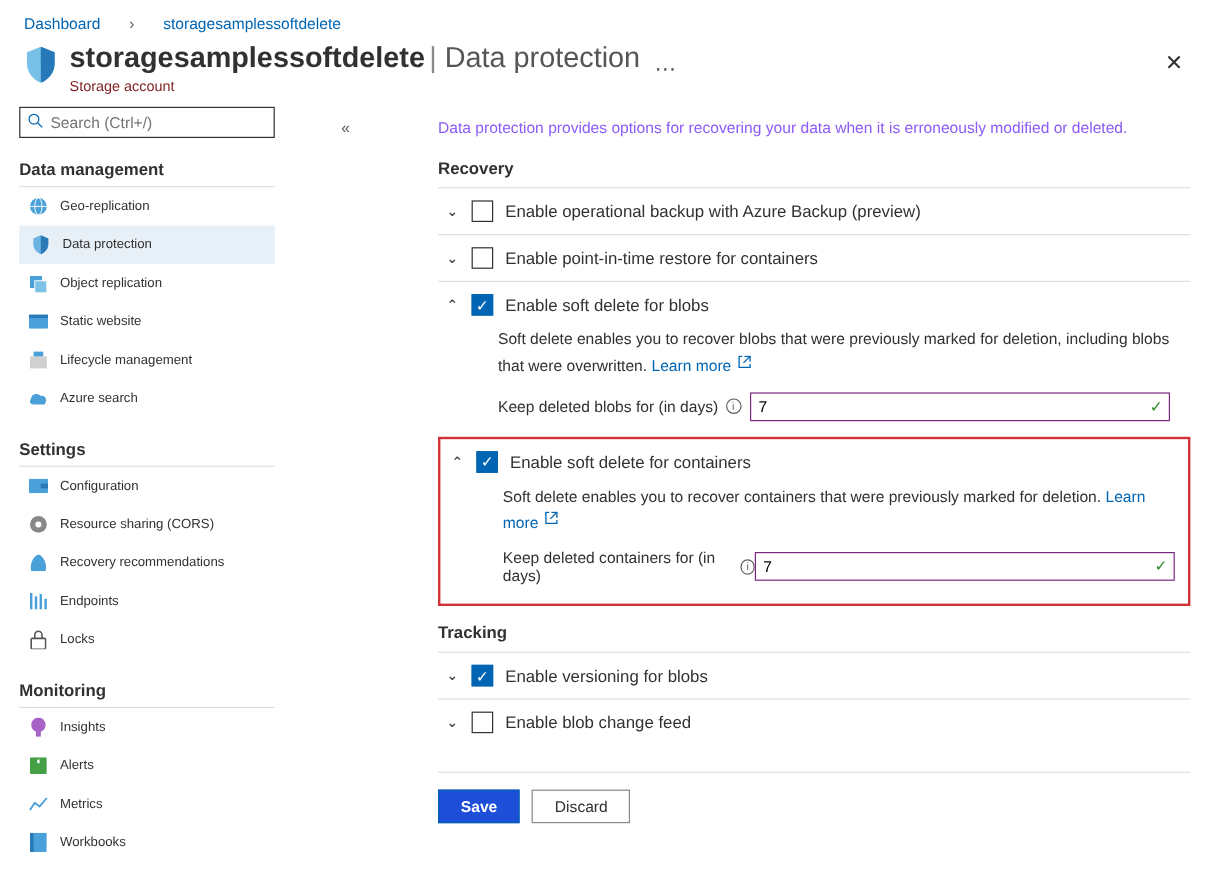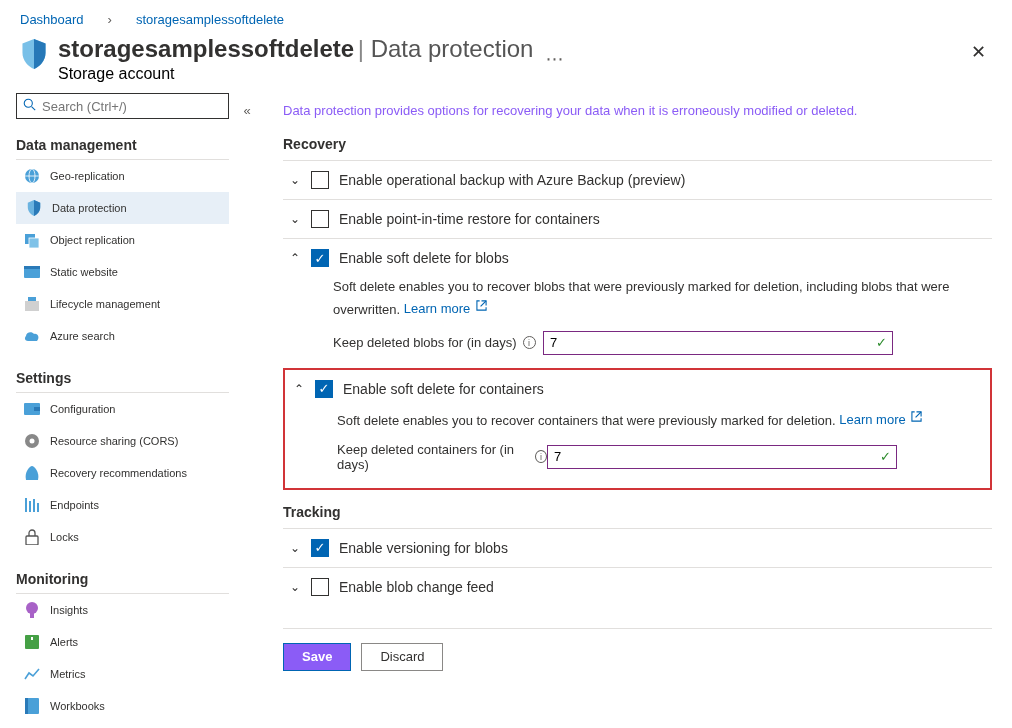--- a/index.html
+++ b/index.html
@@ -7,25 +7,25 @@
   a.link { color: #0065b3; text-decoration: none; cursor: pointer; }
 
   .breadcrumb { padding: 12px 20px 4px 20px; font-size: 13px; display: flex; align-items: center; gap: 24px; }
   .bc-sep { color: #605e5c; }
 
   .titlebar { display: flex; align-items: flex-start; padding: 4px 20px 10px 20px; }
   .title-icon { margin-right: 10px; margin-top: 4px; }
   .title-text h1 { font-size: 24px; font-weight: 600; display: inline; }
   .title-text .sep { font-size: 24px; color: #888; font-weight: 300; }
   .title-text .subtitle { font-size: 24px; color: #555; font-weight: 400; }
-  .title-text .sub2 { font-size: 16px; color: #000000; margin-top: 2px; }
+  .title-text .sub2 { font-size: 12px; color: #7f1d1d; margin-top: 2px; }
   .ellipsis { color: #605e5c; margin-left: 12px; font-size: 18px; align-self: center; cursor: pointer; }
   .close-x { margin-left: auto; font-size: 18px; color: #323130; cursor: pointer; padding: 6px; }
 
-  .layout { display: flex; }
+  .layout { display: flex; gap: 41px; }
   .sidebar { width: 235px; flex-shrink: 0; padding-left: 16px; padding-right: 6px; }
   .collapse-col { width: 24px; text-align:center; color:#605e5c; font-size:13px; padding-top:10px; cursor:pointer; }
   .main { flex: 1; padding: 10px 20px 20px 24px; }
 
   .search { display:flex; align-items:center; border:1px solid #323130; height:26px; padding:0 6px; gap:6px; }
   .search input { border:none; outline:none; font-size:13px; width:100%; }
 
   .section-head { font-weight:600; font-size:14px; margin-top:18px; padding-bottom:6px; border-bottom:1px solid #e1dfdd; }
   .nav-item { display:flex; align-items:center; gap:10px; height:32px; padding:0 8px; cursor:pointer; font-size:11px; }
   .nav-item.active { background:#e7eff7; border-left:2px solid transparent; }
@@ -47,21 +47,21 @@
   .validated-input { position:relative; width:350px; }
   .validated-input input { width:100%; height:24px; border:1px solid #7a2981; padding:0 28px 0 6px; font-size:13px; outline:none; }
   .validated-input .tick { position:absolute; right:6px; top:4px; color:#2a8a2a; }
 
   .highlight-box { border:2px solid #d13438; padding: 0 8px 2px 2px; margin-top: -1px; }
   .highlight-box .option:first-child { border-top:none; }
 
   .tracking { margin-top:14px; }
   .footer { border-top:1px solid #e1dfdd; margin-top:22px; padding-top:14px; display:flex; gap:10px; }
   .btn { height:28px; padding:0 18px; font-size:13px; cursor:pointer; }
-  .btn.primary { background:#8b5cf6; color:#fff; border:1px solid #0065b3; font-weight:600; }
+  .btn.primary { background:#1d4ed8; color:#fff; border:1px solid #0065b3; font-weight:600; }
   .btn.secondary { background:#fff; color:#323130; border:1px solid #8a8886; }
 </style>
 </head>
 <body>
 
 <div class="breadcrumb">
   <a class="link">Dashboard</a>
   <span class="bc-sep">›</span>
   <a class="link">storagesamplessoftdelete</a>
 </div>

